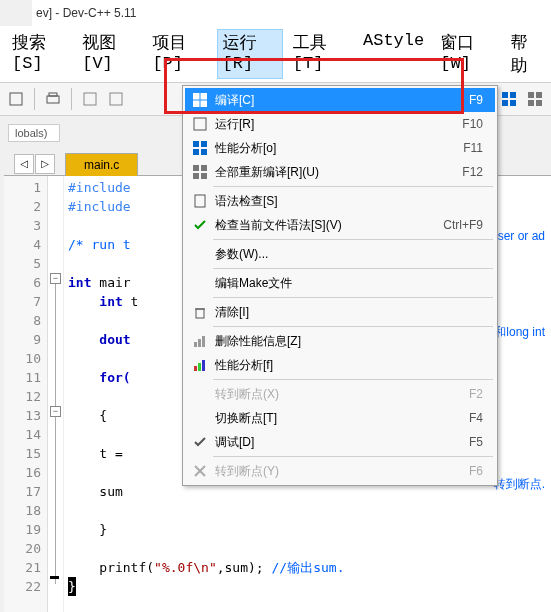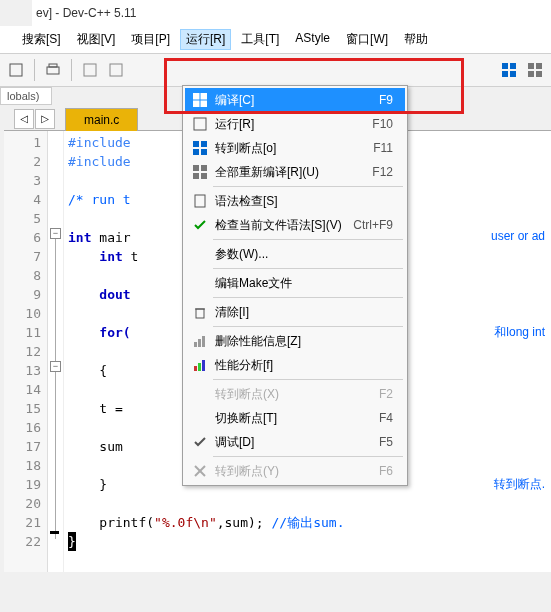--- a/index.html
+++ b/index.html
@@ -1,44 +1,44 @@
 <!DOCTYPE html>
 <html><head>
 <meta charset="utf-8">
 <style>
 * { margin: 0; padding: 0; box-sizing: border-box; }
 body { font-family: "Microsoft YaHei", SimSun, sans-serif; font-size: 12px; background: #f0f0f0; width: 551px; height: 612px; overflow: hidden; position: relative; }
 .titlebar { background: #fff; padding: 6px 4px; font-size: 12px; color: #333; margin-left: 32px; }
-.menubar { background: #fff; padding: 3px 16px; display: flex; gap: 4px; font-size: 12px; }
+.menubar { background: #fff; padding: 3px 6px; display: flex; gap: 4px; font-size: 17px; font-family: Liberation Mono, monospace; }
 .menubar span { padding: 2px 6px; cursor: pointer; }
 .menubar span.active { background: #cce8ff; border: 1px solid #99d1ff; padding: 1px 5px; }
 .toolbar { background: #f5f5f5; border-top: 1px solid #d0d0d0; border-bottom: 1px solid #d0d0d0; padding: 4px 4px; display: flex; align-items: center; gap: 2px; height: 34px; }
 .tbtn { width: 24px; height: 24px; display: inline-flex; align-items: center; justify-content: center; cursor: pointer; }
 .tsep { width: 1px; height: 22px; background: #c0c0c0; margin: 0 4px; }
-.globals { background: #fff; border: 1px solid #ccc; padding: 2px 6px; margin: 0; width: 52px; font-size: 11px; color: #555; }
+.globals { background: #fff; border: 1px solid #ccc; padding: 2px 6px; margin: 8px; width: 52px; font-size: 11px; color: #555; }
 .navbtns { display: inline-flex; gap: 1px; margin-left: 10px; }
 .navbtn { width: 20px; height: 20px; background: #fff; border: 1px solid #bbb; display: flex; align-items: center; justify-content: center; font-size: 10px; cursor: pointer; }
 .tabbar { display: flex; align-items: center; margin-top: 2px; margin-left: 4px; }
 .tab { background: #eab308; border: 1px solid #aaa; border-bottom: none; padding: 4px 18px; font-size: 12px; position: relative; top: 1px; }
 .editor-area { display: flex; border-top: 1px solid #aaa; background: #fff; margin-left: 4px; height: calc(612px - 170px); }
 .gutter { width: 44px; background: #f7f7f7; border-right: 1px solid #ddd; text-align: right; padding-top: 2px; font-family: Consolas, monospace; font-size: 13px; color: #888; }
 .gutter .ln { height: 19px; padding-right: 6px; line-height: 19px; }
 .fold { width: 16px; background: #fff; border-right: 1px solid #eee; padding-top: 2px; position: relative; }
 .fold .marker { position: absolute; left: 2px; width: 11px; height: 11px; border: 1px solid #888; background: #fff; font-size: 9px; line-height: 9px; text-align: center; color: #555; }
 .fold .vline { position: absolute; left: 7px; width: 1px; background: #aaa; }
 .code { flex: 1; padding: 2px 4px; font-family: Consolas, monospace; font-size: 13px; white-space: pre; overflow: hidden; }
 .code .row { height: 19px; line-height: 19px; }
 .green { color: #3b82f6; }
 .blue { color: #0000c0; font-weight: bold; }
 .bluei { color: #0060ff; }
 .str { color: #a00000; }
 .black { color: #000; }
 .hlend { background: #000; color: #fff; display: inline-block; width: 8px; }
 
-.dropdown { position: absolute; left: 182px; top: 85px; width: 226px; background: #f8f8f8; border: 1px solid #a0a0a0; box-shadow: 2px 2px 4px rgba(0,0,0,0.25); z-index: 100; padding: 2px; }
+.dropdown { position: absolute; left: 182px; top: 85px; width: 316px; background: #f8f8f8; border: 1px solid #a0a0a0; box-shadow: 2px 2px 4px rgba(0,0,0,0.25); z-index: 100; padding: 2px; }
 .mitem { display: flex; align-items: center; height: 24px; padding: 0 4px; font-size: 12px; cursor: pointer; }
 .mitem .micon { width: 22px; height: 20px; display: flex; align-items: center; justify-content: center; flex-shrink: 0; }
 .mitem .mlabel { flex: 1; padding-left: 4px; }
 .mitem .mkey { padding-right: 8px; color: #555; }
 .mitem.sel { background: #1e90ff; color: #fff; }
 .mitem.sel .mkey { color: #fff; }
 .mitem.disabled { color: #aaa; }
 .mitem.disabled .mkey { color: #aaa; }
 .msep { height: 1px; background: #d0d0d0; margin: 2px 2px 2px 28px; }
 
@@ -175,21 +175,21 @@
     </div>
     <div class="mitem">
       <span class="micon">
         <svg width="14" height="14">
           <rect x="0" y="0" width="6" height="6" fill="#06c"></rect>
           <rect x="8" y="0" width="6" height="6" fill="#06c"></rect>
           <rect x="0" y="8" width="6" height="6" fill="#06c"></rect>
           <rect x="8" y="8" width="6" height="6" fill="#06c"></rect>
         </svg>
       </span>
-      <span class="mlabel">转到断点[o]</span>
+      <span class="mlabel">性能分析[o]</span>
       <span class="mkey">F11</span>
     </div>
     <div class="mitem">
       <span class="micon">
         <svg width="14" height="14">
           <rect x="0" y="0" width="6" height="6" fill="#777"></rect>
           <rect x="8" y="0" width="6" height="6" fill="#777"></rect>
           <rect x="0" y="8" width="6" height="6" fill="#777"></rect>
           <rect x="8" y="8" width="6" height="6" fill="#777"></rect>
         </svg>

